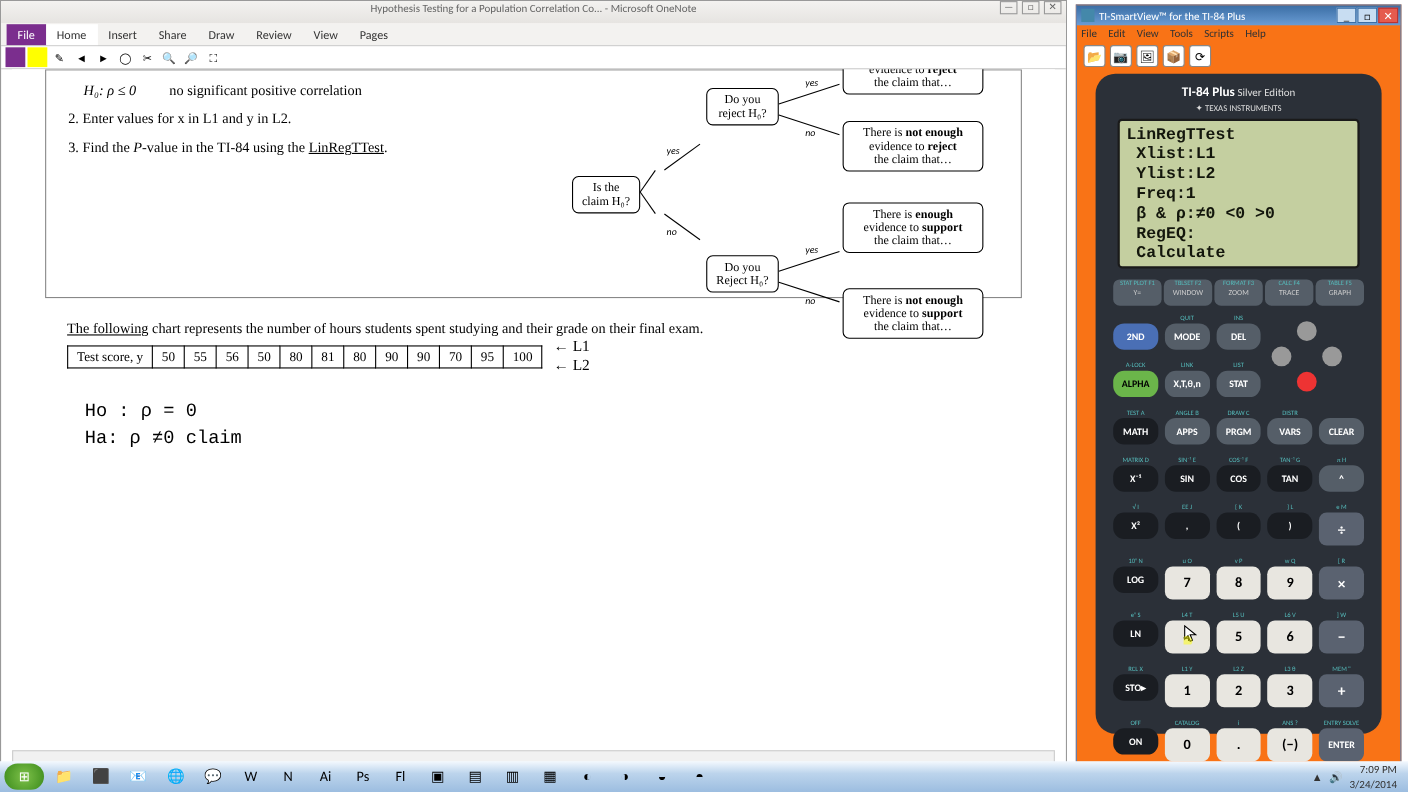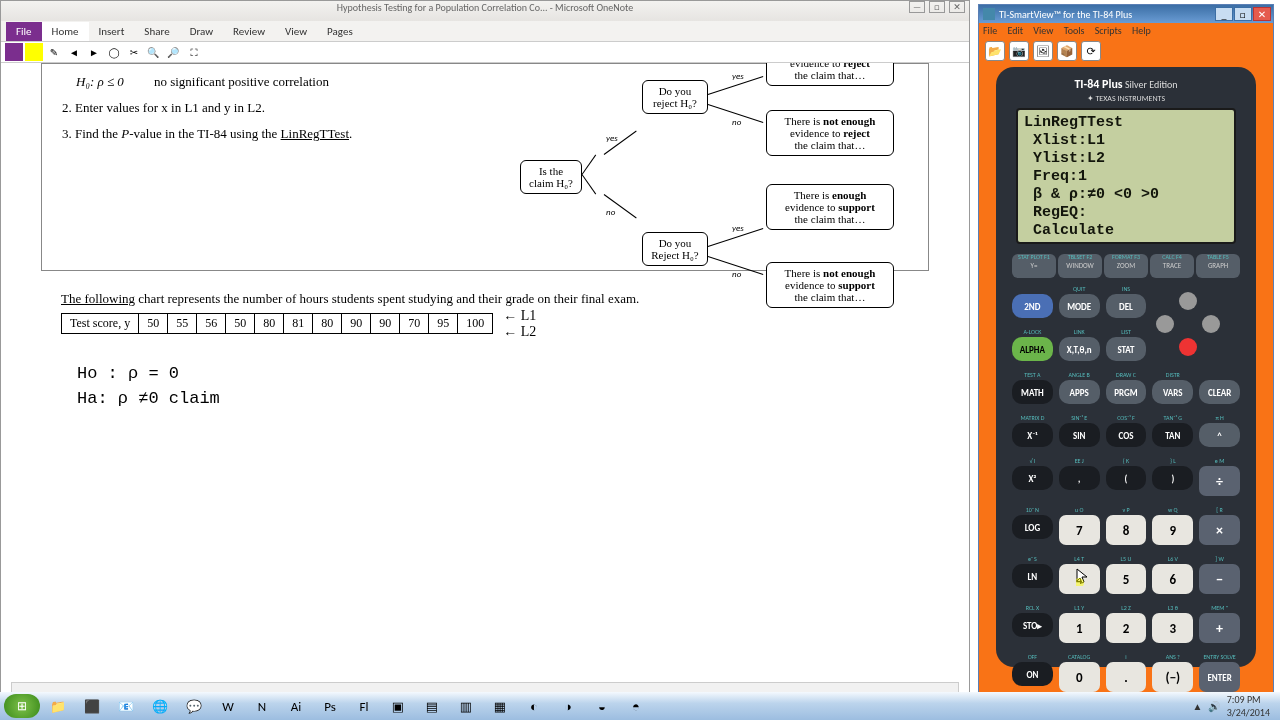--- a/index.html
+++ b/index.html
@@ -309,18 +309,18 @@
   <div class="tb-item">▤</div>
   <div class="tb-item">▥</div>
   <div class="tb-item">▦</div>
   <div class="tb-item">◐</div>
   <div class="tb-item">◑</div>
   <div class="tb-item">◒</div>
   <div class="tb-item">◓</div>
   <div class="tray">
     <span>▲</span>
     <span>🔊</span>
-    <div style="">
+    <div style="text-align:right">
       <div>7:09 PM</div>
       <div>3/24/2014</div>
     </div>
   </div>
 </div>
 
 </body></html>

